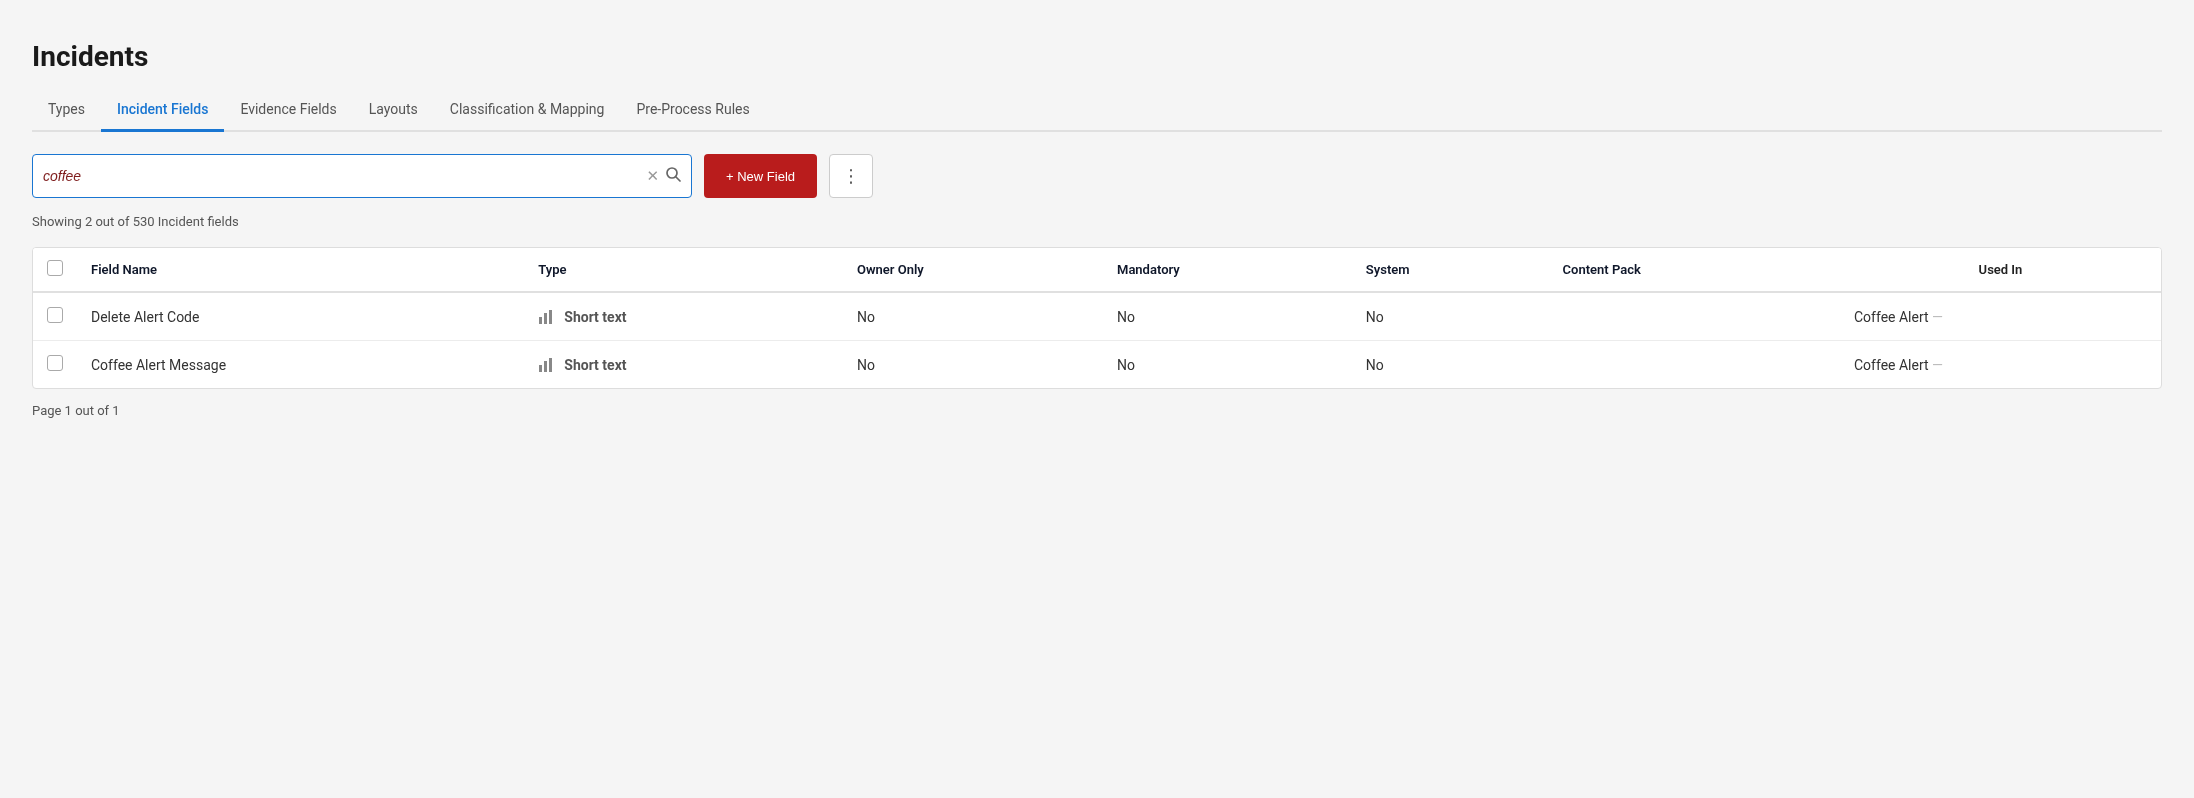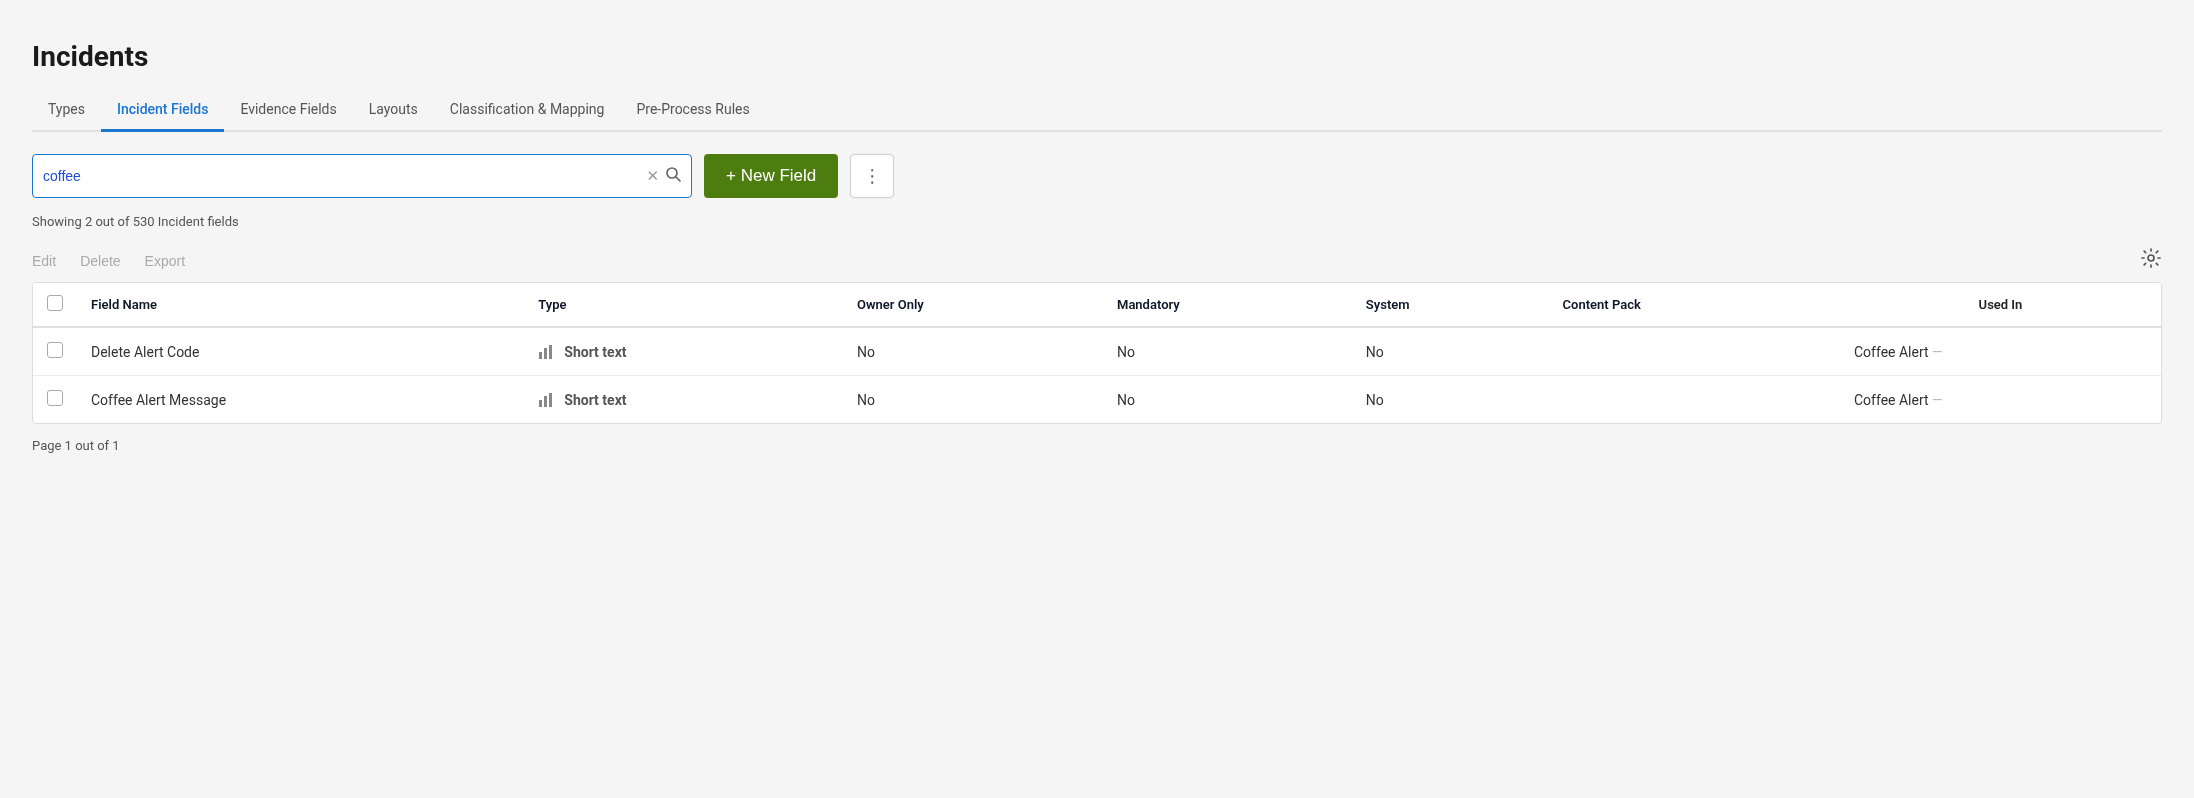--- a/index.html
+++ b/index.html
@@ -56,43 +56,44 @@
       padding: 0 10px;
       height: 44px;
       width: 660px;
     }
     .search-input {
       border: none;
       outline: none;
       font-size: 14px;
       flex: 1;
       background: transparent;
-      color: #1d4ed8;
+      color: #7f1d1d;
+      font-style: italic;
     }
     .search-clear-icon {
       color: #999;
       cursor: pointer;
       font-size: 15px;
       margin-right: 6px;
     }
     .search-icon {
       color: #666;
       font-size: 16px;
     }
     .btn-new-field {
       display: flex;
       align-items: center;
       gap: 7px;
-      background: #4d7c0f;
+      background: #b91c1c;
       color: #fff;
       border: none;
       border-radius: 4px;
       padding: 0 22px;
       height: 44px;
-      font-size: 17px;
+      font-size: 13px;
       font-weight: 500;
       cursor: pointer;
       white-space: nowrap;
     }
     .btn-more {
       display: flex;
       align-items: center;
       justify-content: center;
       background: #fff;
       border: 1.5px solid #ccc;
@@ -236,33 +237,20 @@
       </span>
     </div>
     <button class="btn-new-field">+ New Field</button>
     <button class="btn-more">
       <span>⋮</span>
     </button>
   </div>
 
   <div class="showing-text">Showing 2 out of 530 Incident fields</div>
 
-  <div class="toolbar-row">
-    <div class="toolbar-actions">
-      <button class="toolbar-btn">Edit</button>
-      <button class="toolbar-btn">Delete</button>
-      <button class="toolbar-btn">Export</button>
-    </div>
-    <span class="gear-icon">
-      <svg width="22" height="22" viewBox="0 0 22 22" fill="none">
-        <circle cx="11" cy="11" r="3" stroke="#555" stroke-width="1.7"></circle>
-        <path d="M11 2v2M11 18v2M2 11h2M18 11h2M4.22 4.22l1.42 1.42M16.36 16.36l1.42 1.42M4.22 17.78l1.42-1.42M16.36 5.64l1.42-1.42" stroke="#555" stroke-width="1.7" stroke-linecap="round"></path>
-      </svg>
-    </span>
-  </div>
 
   <div class="table-container">
     <table>
       <thead>
         <tr>
           <th class="col-checkbox">
             <span class="custom-checkbox"></span>
           </th>
           <th>Field Name</th>
           <th>Type</th>

